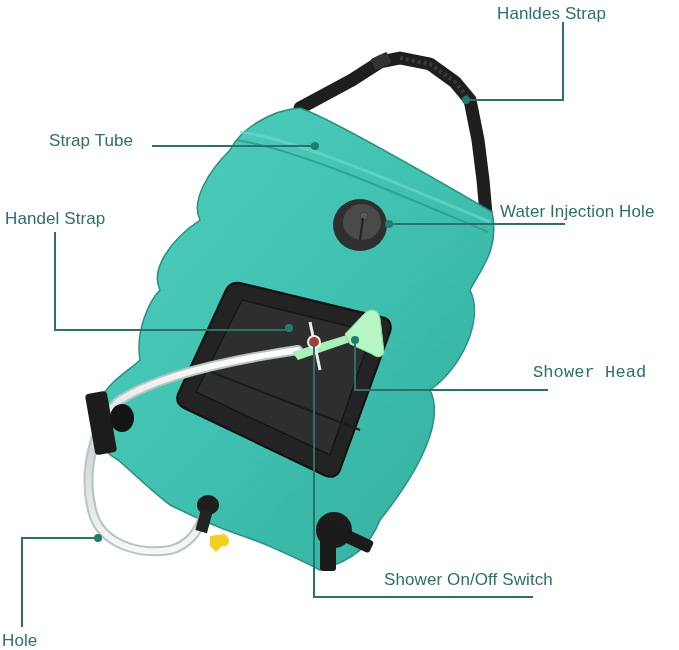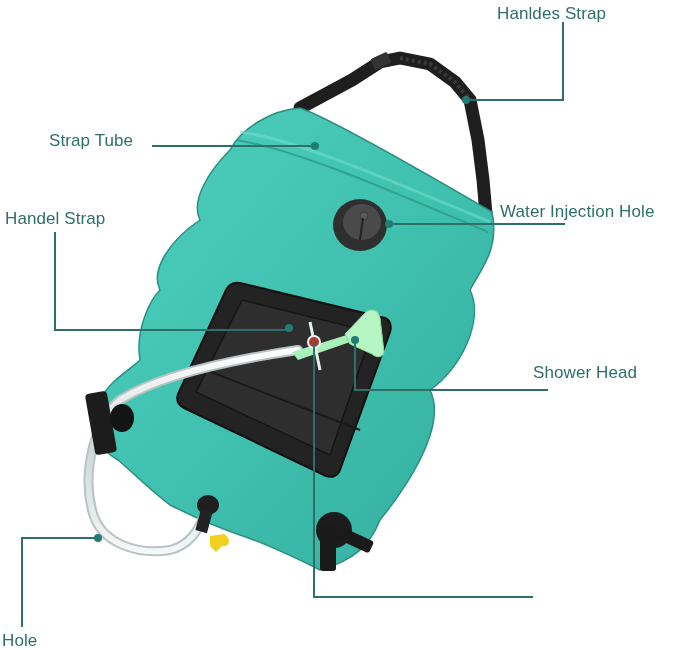--- a/index.html
+++ b/index.html
@@ -118,15 +118,16 @@
       <circle cx="289" cy="328" r="4"></circle>
       <circle cx="355" cy="340" r="4"></circle>
       <circle cx="98" cy="538" r="4"></circle>
     </g>
   </svg>
 
   <div class="label" style="left:497px; top:4px;">Hanldes Strap</div>
   <div class="label" style="left:49px; top:131px;">Strap Tube</div>
   <div class="label" style="left:500px; top:202px;">Water Injection Hole</div>
   <div class="label" style="left:5px; top:209px;">Handel Strap</div>
-  <div class="label" style="left:533px; top:363px;">Shower Head</div>
+  <div class="label" style="left:533px; top:363px;font-family:Liberation Mono, monospace;">Shower Head</div>
+  <div class="label" style="left:384px; top:570px;">Shower On/Off Switch</div>
   <div class="label" style="left:2px; top:631px;">Hole</div>
 </div>
 
 </body></html>

